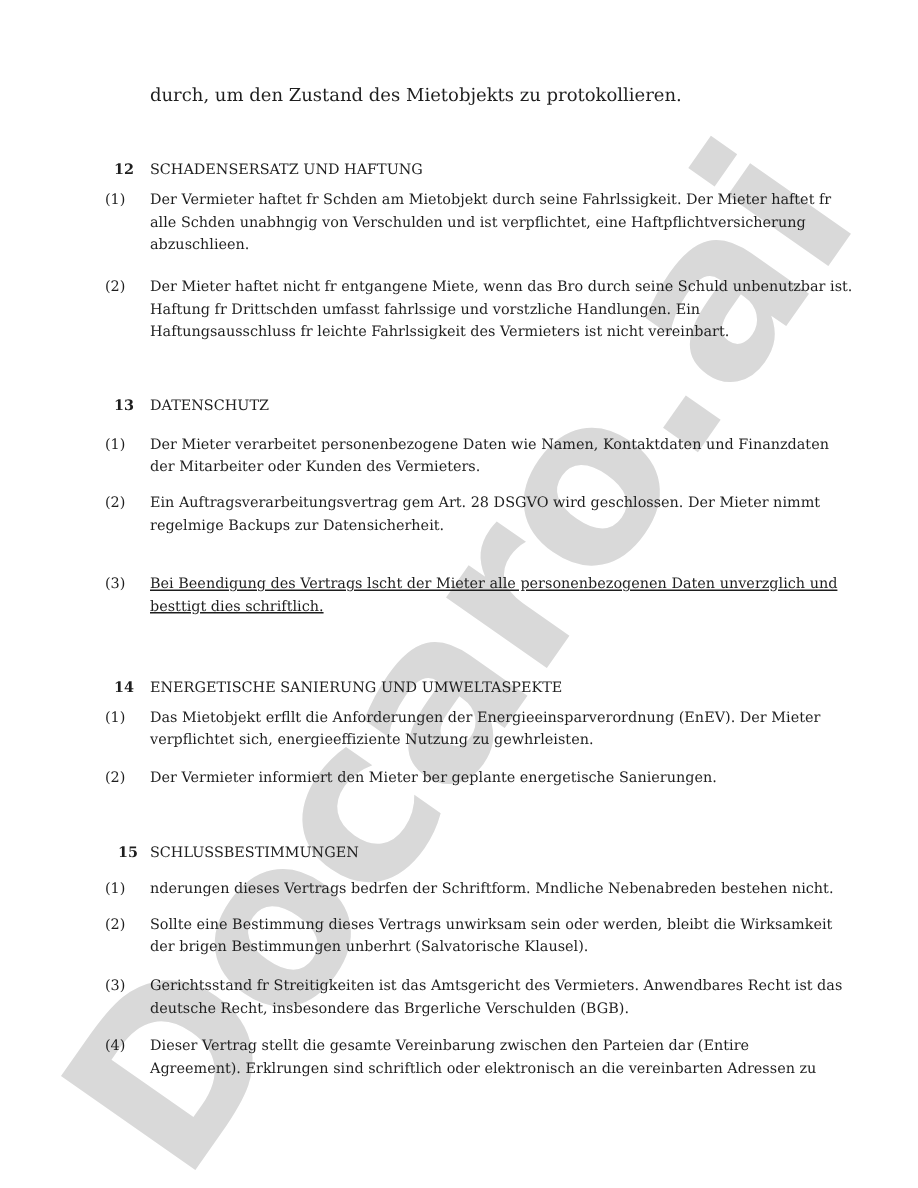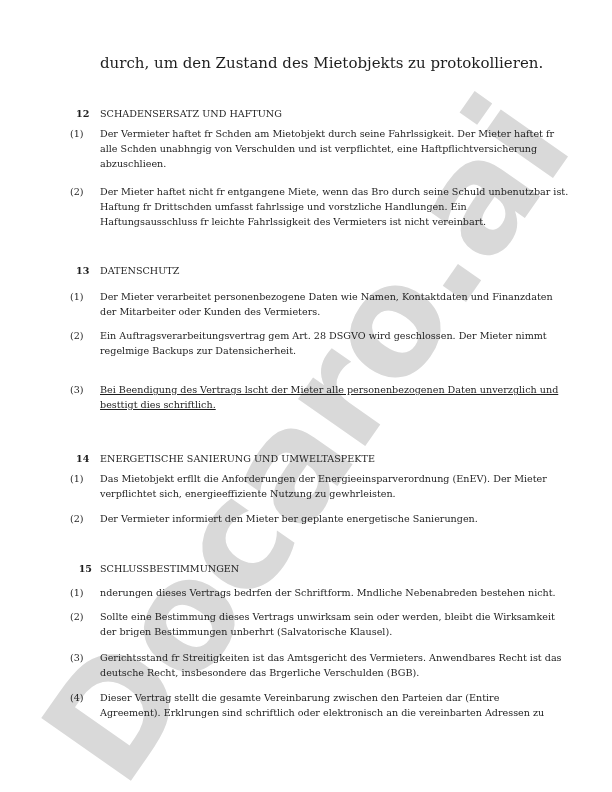--- a/index.html
+++ b/index.html
@@ -37,21 +37,21 @@
       user-select: none;
     }
     .content {
       position: absolute;
       left: 0; top: 0;
       width: 612px;
       z-index: 1;
     }
     .line {
       position: absolute;
-      font-size: 15px;
+      font-size: 12px;
       line-height: 15px;
       white-space: nowrap;
     }
     .num {
       position: absolute;
       left: 70px;
       width: 24px;
       font-size: 9.6px;
       line-height: 15px;
       white-space: nowrap;

